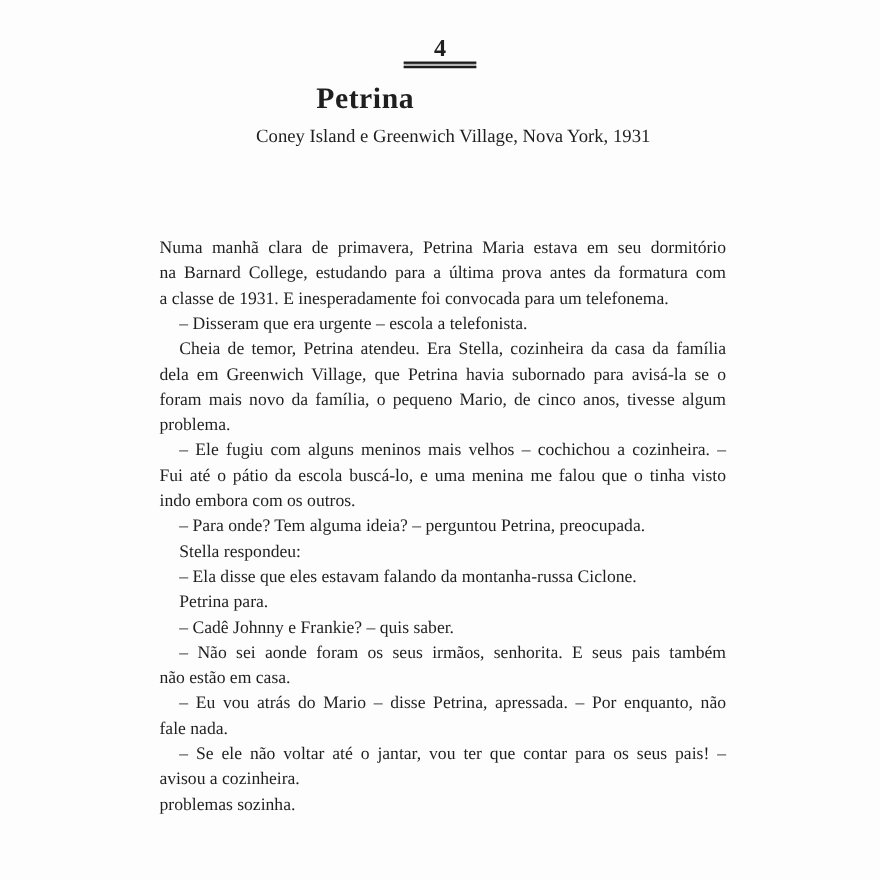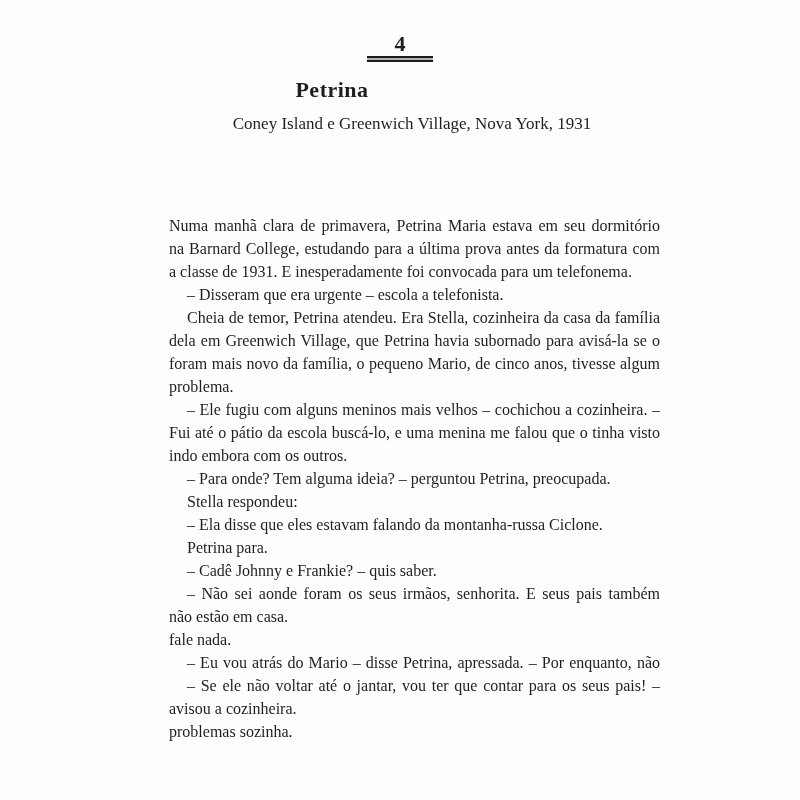--- a/index.html
+++ b/index.html
@@ -26,36 +26,35 @@
   }
   .chapter-rule{
     position:absolute;top:56px;left:50%;margin-left:-33px;
     width:66px;height:2px;
     background:var(--rule-light);
     border-top:2px solid var(--rule-dark);
     border-bottom:2px solid var(--rule-dark);
   }
   .chapter-title{
     position:absolute;top:76px;left:0;width:664px;margin:0;
-    text-align:center;font-size:22px;line-height:27px;font-weight:bold;
+    text-align:center;font-size:27px;line-height:27px;font-weight:bold;
     letter-spacing:0.5px;
   }
   .chapter-subtitle{
     position:absolute;top:114px;left:0;width:800px;
     text-align:center;font-size:17px;line-height:20px;margin-left:12px;
   }
 
   .body-text{
     position:absolute;left:145px;top:214px;width:515px;
   }
   .line{
     height:23px;line-height:23px;font-size:16px;
     text-align:left;
     overflow:visible;
-    margin-left:24px;
   }
   .line.indent{text-indent:18px;}
   .line.justify{text-align:justify;text-align-last:justify;}
 </style>
 </head>
 <body>
 
 <div class="page">
 
   <div class="chapter-head">
@@ -77,20 +76,20 @@
       <div class="line indent justify">– Ele fugiu com alguns meninos mais velhos – cochichou a cozinheira. –</div>
       <div class="line justify">Fui até o pátio da escola buscá-lo, e uma menina me falou que o tinha visto</div>
       <div class="line">indo embora com os outros.</div>
       <div class="line indent">– Para onde? Tem alguma ideia? – perguntou Petrina, preocupada.</div>
       <div class="line indent">Stella respondeu:</div>
       <div class="line indent">– Ela disse que eles estavam falando da montanha-russa Ciclone.</div>
       <div class="line indent">Petrina para.</div>
       <div class="line indent">– Cadê Johnny e Frankie? – quis saber.</div>
       <div class="line indent justify">– Não sei aonde foram os seus irmãos, senhorita. E seus pais também</div>
       <div class="line">não estão em casa.</div>
+      <div class="line indent justify">– Eu vou atrás do Mario – disse Petrina, apressada. – Por enquanto, não</div>
       <div class="line">fale nada.</div>
-      <div class="line indent justify">– Eu vou atrás do Mario – disse Petrina, apressada. – Por enquanto, não</div>
       <div class="line indent justify">– Se ele não voltar até o jantar, vou ter que contar para os seus pais! –</div>
       <div class="line">avisou a cozinheira.</div>
       <div class="line">problemas sozinha.</div>
     </div>
 
 </div>
 
 </body></html>

